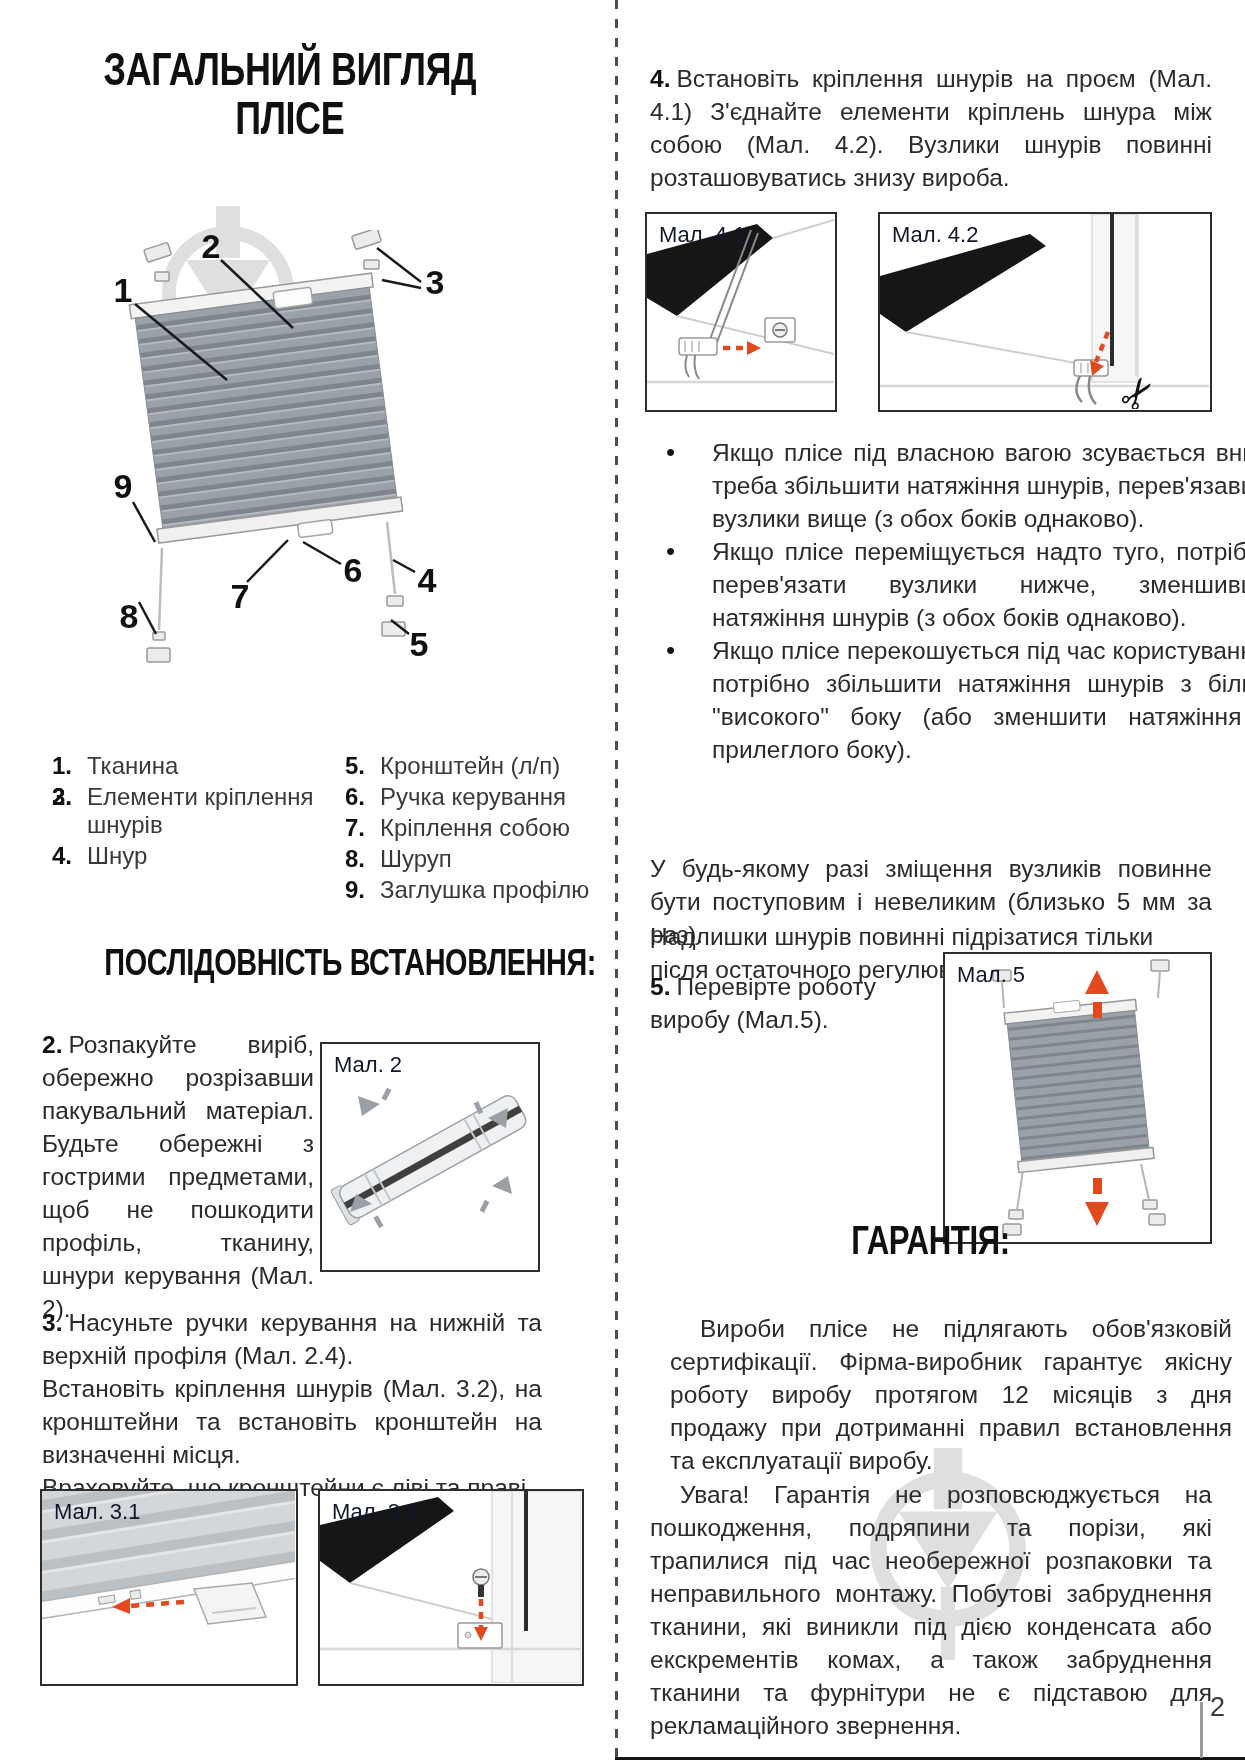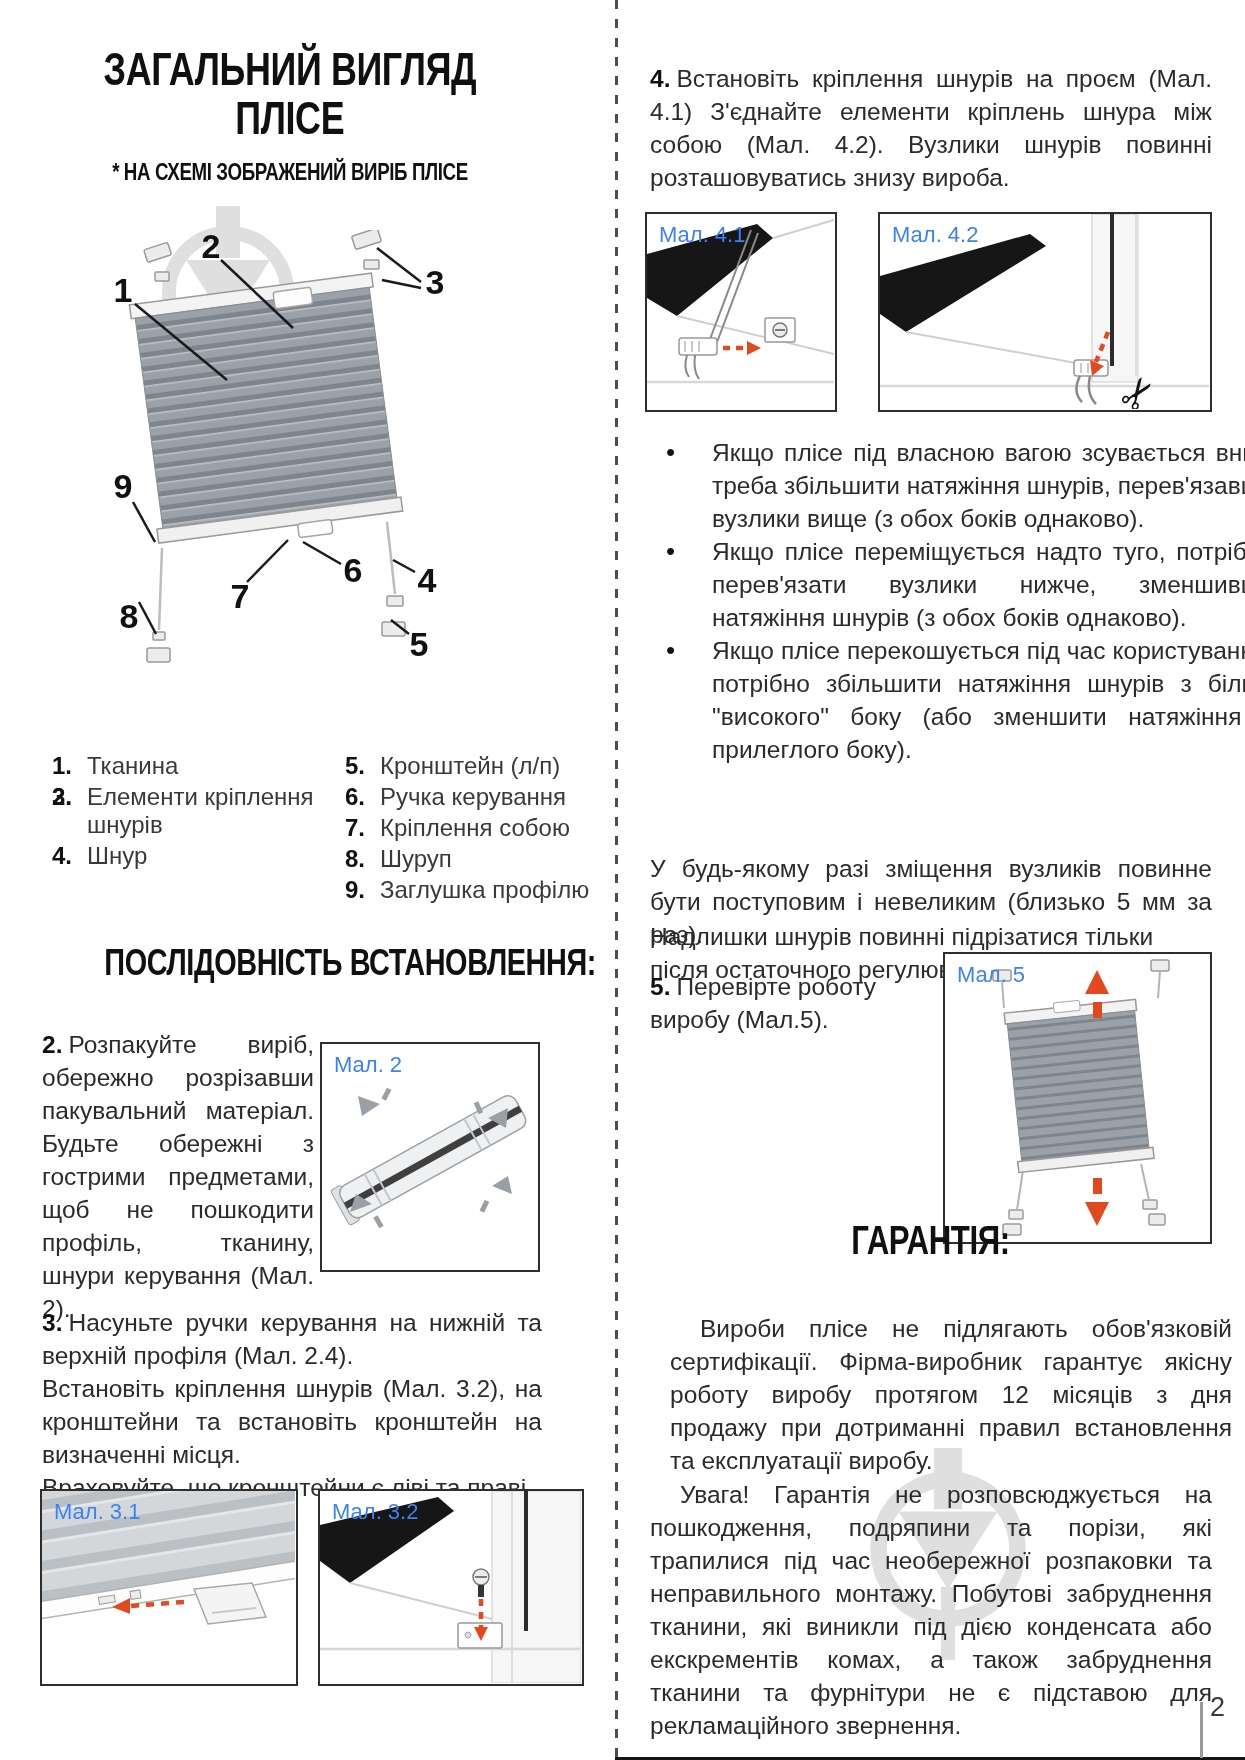--- a/index.html
+++ b/index.html
@@ -12,21 +12,21 @@
         font-weight:900;color:#101010;letter-spacing:-.5px;}
   .center{text-align:center;}
   .doc-title{font-size:46px;line-height:1.06;}
   .doc-subtitle{font-size:24px;line-height:1.2;}
   .section-title{font-size:37px;}
   .warranty-title{font-size:40px;}
   p,li,.txt{font-size:24.5px;line-height:33px;}
   .just{text-align:justify;}
   .stepnum{font-weight:bold;color:#111;margin-right:6px;}
   .figbox{position:absolute;border:2.5px solid #2e2e2e;background:#fff;box-sizing:border-box;}
-  .figlabel{position:absolute;left:12px;top:8px;font-size:22px;color:#3b82f6;z-index:3;}
+  .figlabel{position:absolute;left:12px;top:8px;font-size:22px;color:#0f172a;z-index:3;}
   .legend-item{position:relative;padding-left:35px;font-size:24px;line-height:28px;margin-bottom:3px;color:#3a3a3a;}
   .legend-item b{position:absolute;left:0;top:0;color:#111;}
   ul.bullets{list-style:none;margin:0;padding:0 0 0 62px;}
   ul.bullets li{position:relative;text-align:justify;}
   ul.bullets li::before{content:"•";position:absolute;left:-46px;top:0;font-size:26px;color:#111;}
   .divider{position:absolute;left:615px;top:0;width:3px;height:1760px;
     background-image:repeating-linear-gradient(180deg,#4d4d4d 0 9px,transparent 9px 19px);}
   .bottom-rule{position:absolute;left:615px;right:0;bottom:0;height:3px;background:#151515;}
   .pagenum-rule{position:absolute;left:1200px;top:1702px;width:2.5px;height:56px;background:#9a9a9a;}
   .pagenum{position:absolute;left:1210px;top:1692px;font-size:27px;color:#3a3a3a;}
@@ -38,21 +38,20 @@
 
 <div class="divider"></div>
 <div class="bottom-rule"></div>
 
 <div class="abs center" style="left:35px;top:45px;width:510px;">
   <div><span class="cond doc-title">ЗАГАЛЬНИЙ ВИГЛЯД</span></div>
   <div><span class="cond doc-title">ПЛІСЕ</span></div>
 </div>
 
 <div class="abs center" style="left:35px;top:158px;width:510px;">
-  <div><span class="cond doc-subtitle">* НА СХЕМІ ЗОБРАЖЕНИЙ ВИРІБ ПЛІСЕ</span></div>
 </div>
 
 <div class="abs wm" style="left:157px;top:206px;z-index:0;">
   <svg width="142" height="192" viewBox="0 0 142 192">
     <circle cx="71" cy="86" r="59" fill="none" stroke="var(--wm)" stroke-width="14"></circle>
     <rect x="59" y="0" width="24" height="52" fill="var(--wm)"></rect>
     <polygon points="29,54 113,54 71,120" fill="var(--wm)"></polygon>
     <rect x="65" y="118" width="12" height="62" fill="var(--wm)"></rect>
   </svg>
 </div>

